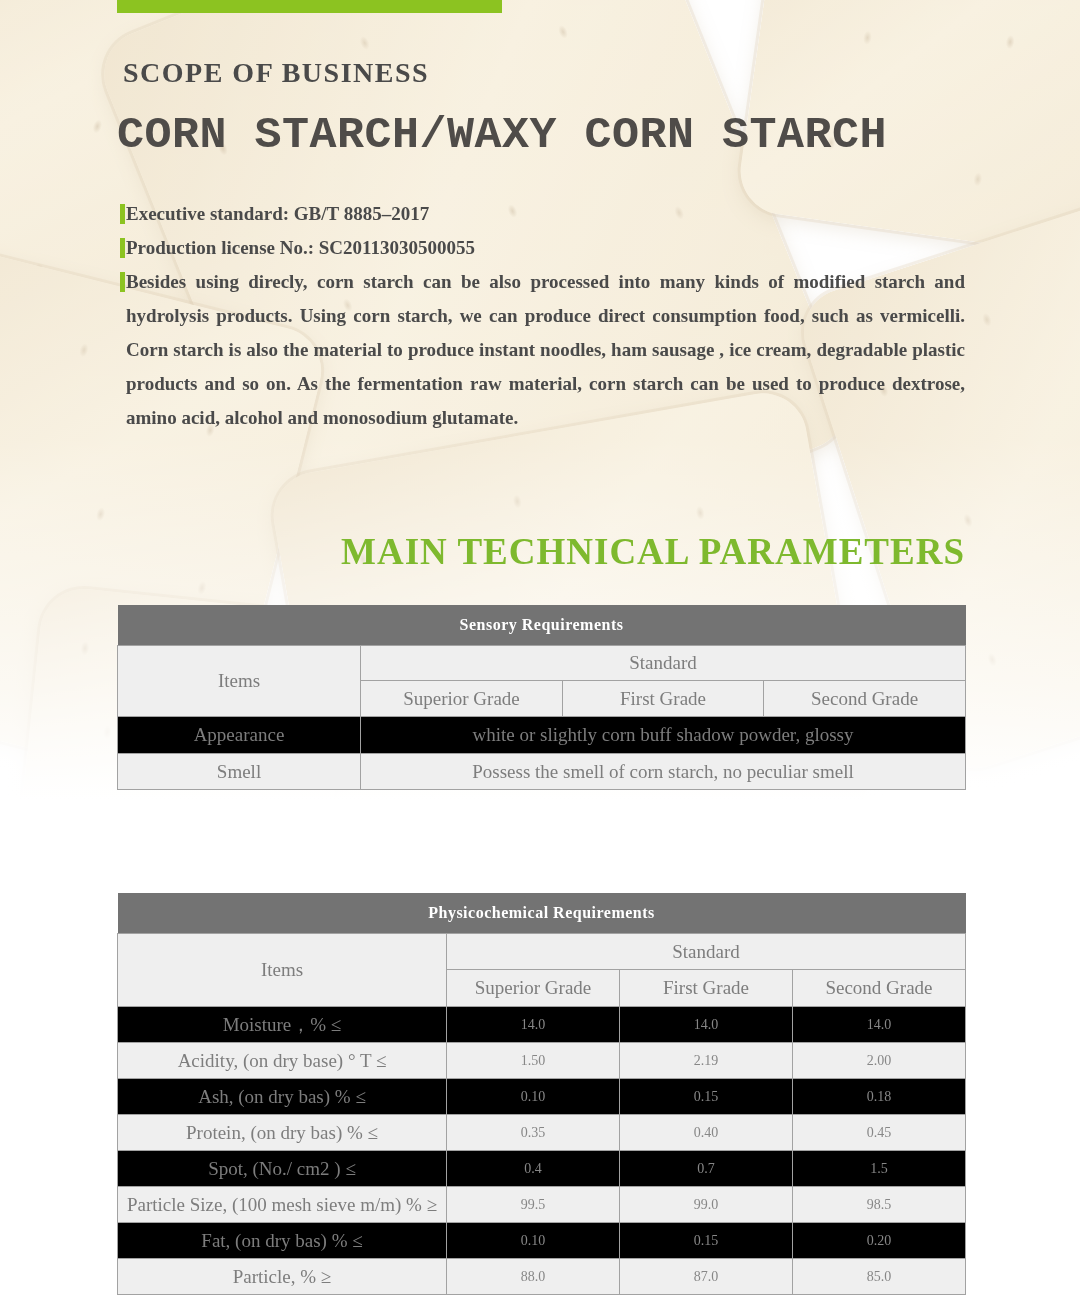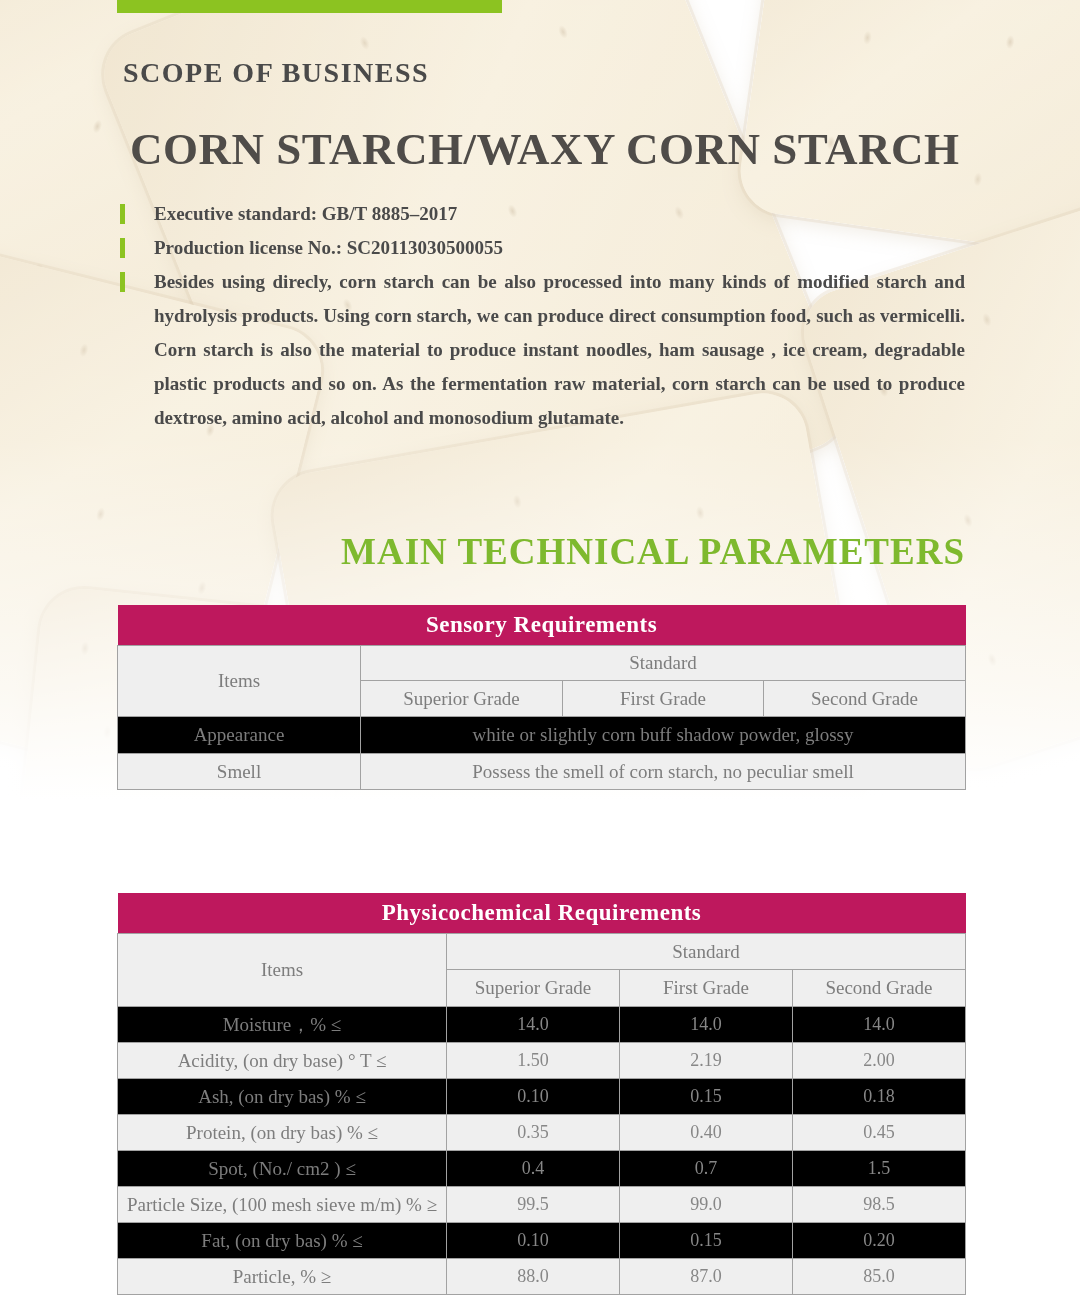--- a/index.html
+++ b/index.html
@@ -55,21 +55,21 @@
     font-size:28px;font-weight:bold;color:#4a4a4a;letter-spacing:1.5px;
   }
   .main-title{
     position:absolute;left:117px;top:110px;width:860px;
     font-size:45px;font-weight:bold;color:#4f4c49;letter-spacing:0.5px;
     white-space:nowrap;
   }
 
   .bullets{position:absolute;left:120px;top:197px;width:845px;}
   .bullet{
-    position:relative;padding-left:34px;
+    position:relative;padding-left:6px;
     font-size:19px;font-weight:bold;color:#4a4a4a;
     line-height:34px;
   }
   .bullet .bar{
     position:absolute;left:0;top:7px;width:5px;height:20px;background:#8cc321;
   }
   .bullet.para{text-align:justify;}
 
   .section-title{
     position:absolute;left:117px;top:530px;width:848px;
@@ -78,31 +78,31 @@
   }
 
   table.param{
     position:absolute;left:117px;width:848px;
     border-collapse:collapse;table-layout:fixed;
     font-family:"Liberation Serif","DejaVu Serif",serif;
   }
   table.t1{top:605px;}
   table.t2{top:893px;}
   table.param th.green{
-    background:#be185d;color:#ffffff;
-    font-size:23px;font-weight:bold;letter-spacing:0.5px;
+    background:#737373;color:#ffffff;
+    font-size:16px;font-weight:bold;letter-spacing:0.5px;
     height:38px;border:none;
   }
   table.param td{
     border:1px solid #a2a2a2;
     text-align:center;vertical-align:middle;
     font-size:19px;color:#7d7d7d;
     padding:0 6px;
   }
-  table.param td.val{font-size:18px;color:#878787;}
+  table.param td.val{font-size:14px;color:#878787;}
   .rowgray td{background:#efefef;}
   .rowwhite td{background:#000000;}
   .t1 .h-standard{height:34px;}
   .t1 .h-grades td{height:35px;}
   .t1 .r-app td{height:36px;}
   .t1 .r-smell td{height:35px;}
   .t2 .h-standard{height:35px;}
   .t2 .h-grades td{height:36px;}
   .t2 .r-data td{height:35px;}
 </style>
@@ -118,21 +118,21 @@
   <div class="cracker c6"></div>
   <div class="cracker c7"></div>
 </div>
 
 <div class="content">
 
   <div class="topbar"></div>
 
   <div class="eyebrow">SCOPE OF BUSINESS</div>
 
-  <h1 class="main-title" style="margin:13px;">CORN STARCH/WAXY CORN STARCH</h1>
+  <h1 class="main-title" style="margin:0;font-family:Liberation Mono, monospace;">CORN STARCH/WAXY CORN STARCH</h1>
 
   <div class="bullets">
     <div class="bullet">
       <span class="bar"></span>
       <span>Executive standard: GB/T 8885–2017</span>
     </div>
     <div class="bullet">
       <span class="bar"></span>
       <span>Production license No.: SC20113030500055</span>
     </div>

